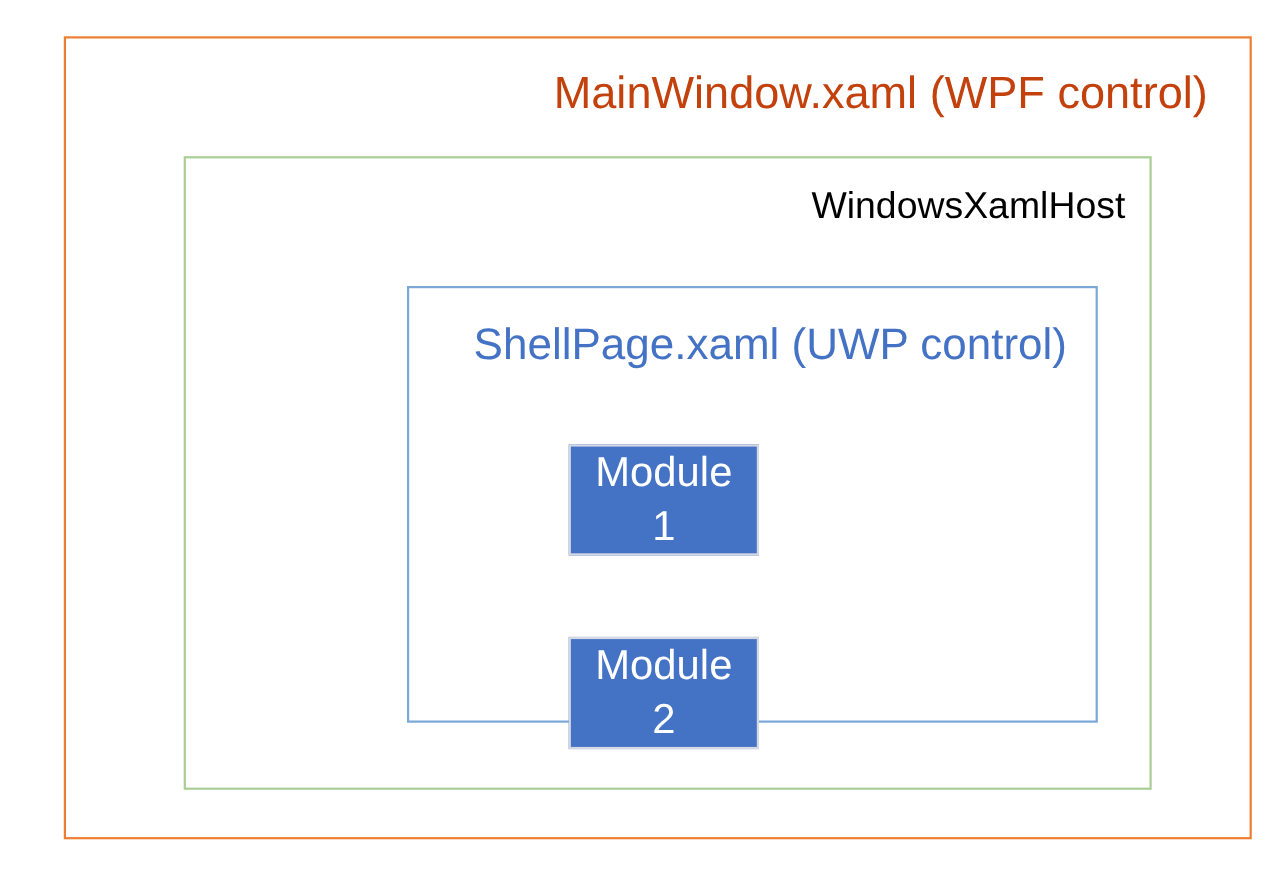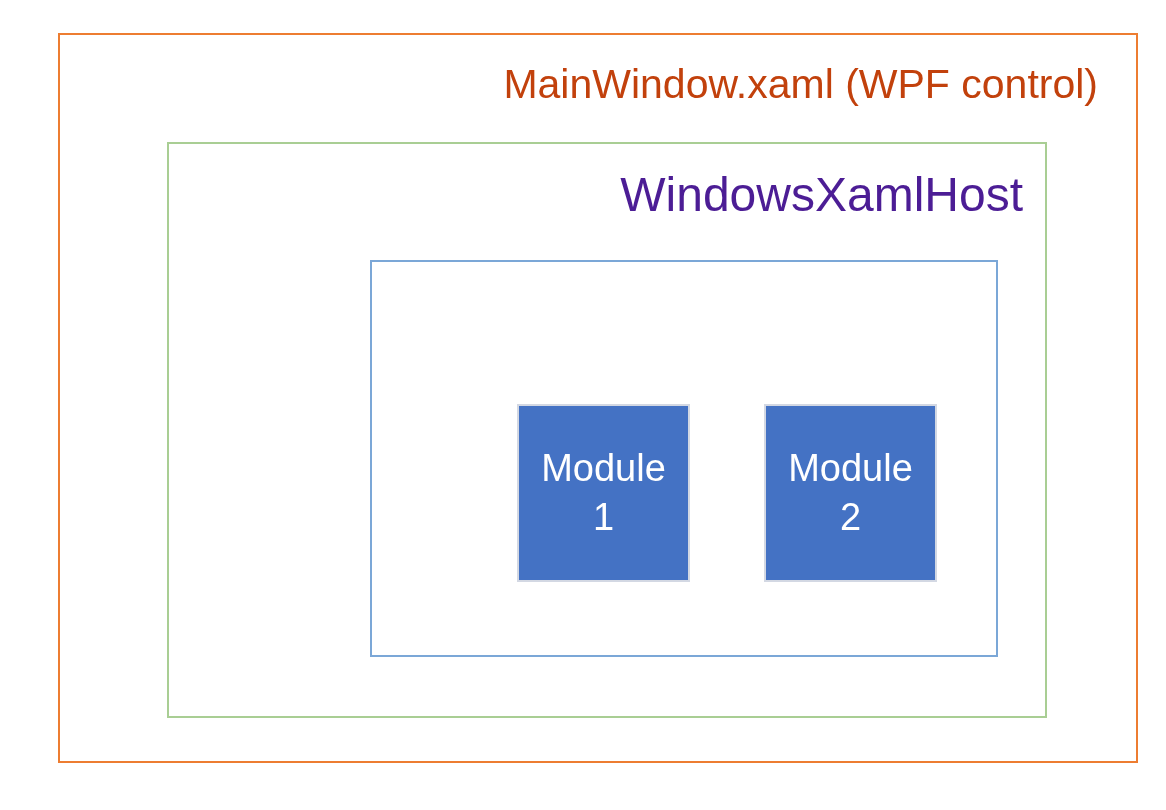--- a/index.html
+++ b/index.html
@@ -58,22 +58,22 @@
   #xamlhost-layer {
     left: 107px;
     top: 107px;
     width: 880px;
     height: 576px;
     border: 2px solid #A9CE94;
   }
   #xamlhost-layer > .layer-label {
     top: 26px;
     right: 22px;
-    font-size: 48px;
-    color: #4c1d95;
+    font-size: 34px;
+    color: #000000;
   }
 
   
   #uwp-layer {
     left: 201px;
     top: 116px;
     width: 628px;
     height: 397px;
     border: 2px solid #7BA7D7;
   }
@@ -85,21 +85,21 @@
   }
 
   
   #modules-row {
     position: absolute;
     left: 129px;
     top: 142px;
     width: 420px;
     height: 180px;
     display: flex;
-    flex-direction: row;
+    flex-direction: column;
     justify-content: flex-start;
     align-items: flex-start;
     gap: 74px;
     padding-left: 16px;
   }
 
   .module-box {
     box-sizing: border-box;
     width: 173px;
     height: 178px;
@@ -126,20 +126,21 @@
   <div class="layer-box" id="wpf-layer">
 
     <span class="layer-label">MainWindow.xaml (WPF control)</span>
 
     <div class="layer-box" id="xamlhost-layer">
 
       <span class="layer-label">WindowsXamlHost</span>
 
       <div class="layer-box" id="uwp-layer">
 
+        <span class="layer-label">ShellPage.xaml (UWP control)</span>
 
         <div id="modules-row">
 
           <div class="module-box">
             <span class="module-line">Module</span>
             <span class="module-line">1</span>
           </div>
 
           <div class="module-box">
             <span class="module-line">Module</span>

